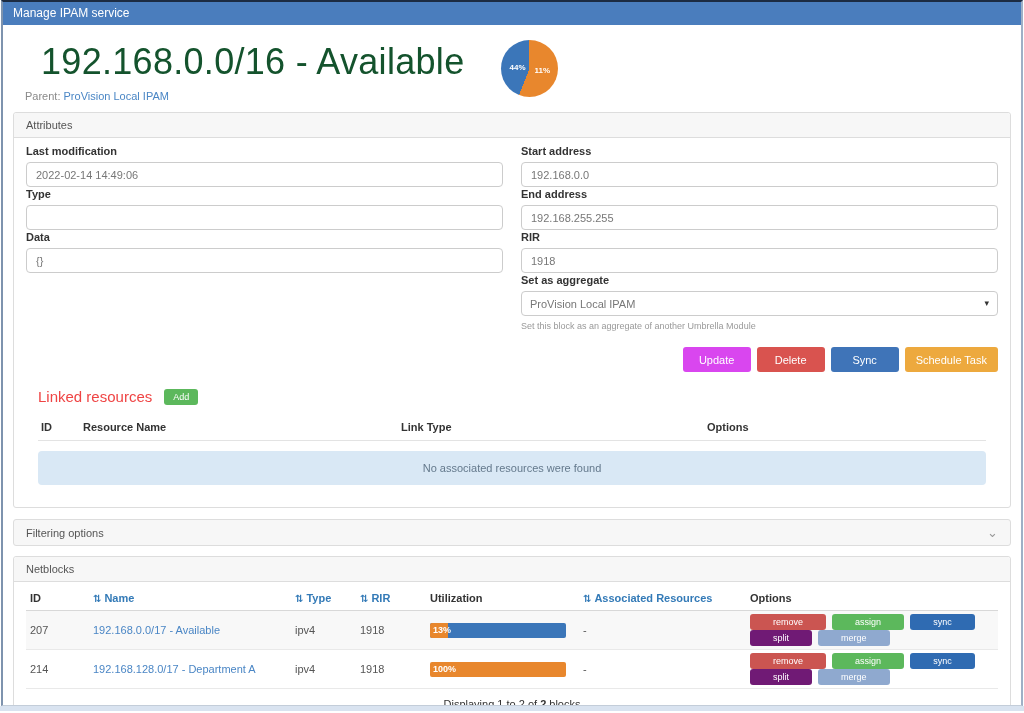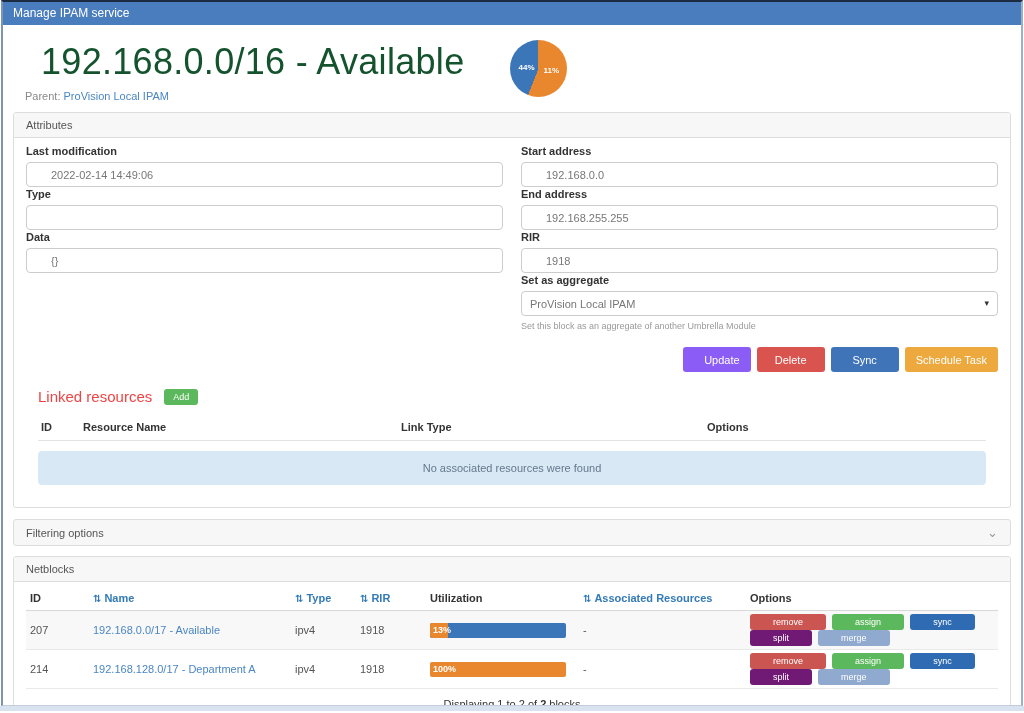--- a/index.html
+++ b/index.html
@@ -29,56 +29,56 @@
 
   .content { padding: 0 10px; }
 
   
   .page-header { display: flex; align-items: flex-start; padding: 6px 12px 10px; }
   .page-title { font-size: 36px; font-weight: 400; color: #14532d; margin: 10px 16px 7px; letter-spacing: 0.3px; }
   .parent-line { font-size: 11px; color: #8a8a8a; }
   .parent-line a { color: #4a86c5; text-decoration: none; cursor: pointer; }
   .pie {
     width: 57px; height: 57px; border-radius: 50%;
-    margin-left: 30px; margin-top: 9px; position: relative; flex: 0 0 auto; text-align: right;
+    margin-left: 21px; margin-top: 9px; position: relative; flex: 0 0 auto; text-align: right;
   }
   .pie-label { position: absolute; color: #fff; font-size: 8px; font-weight: bold; }
   .pie-label.left  { left: 8px;  top: 23px; }
   .pie-label.right { left: 33px; top: 26px; }
 
   
   .panel { border: 1px solid #ddd; border-radius: 3px; margin-bottom: 11px; background: #fff; }
   .panel-heading {
     background: #f7f7f7; border-bottom: 1px solid #ddd;
     padding: 6px 12px; font-size: 11px; color: #555;
     border-radius: 3px 3px 0 0;
   }
   .panel-body { padding: 6px 12px 10px; }
 
   
   .form-grid { display: grid; grid-template-columns: 1fr 1fr; column-gap: 18px; }
   .field-label { display: block; font-size: 11px; font-weight: bold; color: #333; margin: 1px 0 5px; }
   .text-input {
     width: 100%; height: 25px; border: 1px solid #ccc; border-radius: 4px;
-    padding: 0 24px; font-size: 11px; color: #777; font-family: inherit; background: #fff;
+    padding: 0 9px; font-size: 11px; color: #777; font-family: inherit; background: #fff;
   }
   .select-box {
     width: 100%; height: 25px; border: 1px solid #ccc; border-radius: 4px;
     padding: 0 8px; font-size: 11px; color: #777; background: #fff;
     display: flex; align-items: center; justify-content: space-between; cursor: pointer;
   }
   .caret { color: #333; font-size: 9px; line-height: 1; }
   .help-text { font-size: 9px; color: #999; margin-top: 5px; }
 
   .btn-row { display: flex; justify-content: flex-end; gap: 6px; margin-top: 16px; }
   .btn {
     border: none; border-radius: 3px; color: #fff; font-size: 11px;
     height: 25px; min-width: 68px; padding: 0 11px; cursor: pointer; font-family: inherit;
   }
-  .btn-update   { background: #8b5cf6; text-align: right; }
+  .btn-update   { background: #d946ef; }
   .btn-delete   { background: #d9534f; }
   .btn-sync     { background: #3f74b8; }
   .btn-schedule { background: #eda93e; }
 
   
   .linked { padding: 16px 12px 12px; }
   .linked-title-row { display: flex; align-items: center; gap: 12px; margin-bottom: 16px; }
   .linked-title { font-size: 15px; color: #ef4444; }
   .btn-add {
     background: #5cb85c; color: #fff; border: none; border-radius: 3px;

